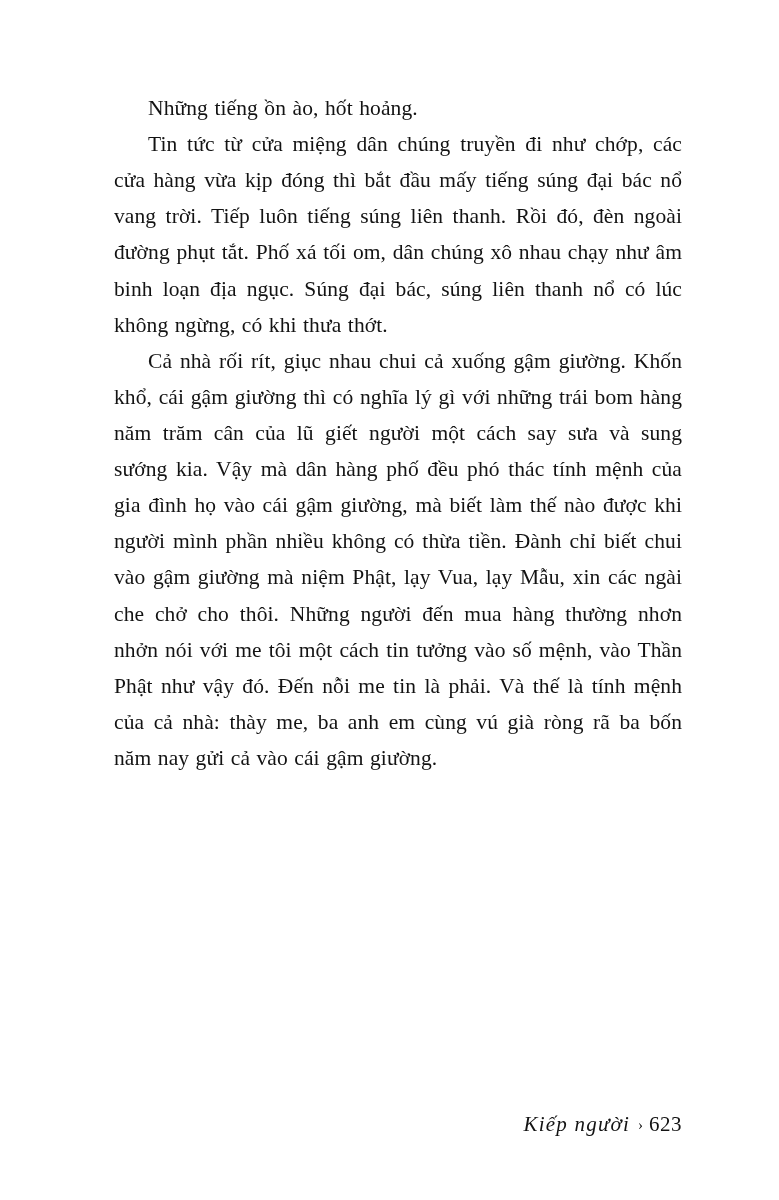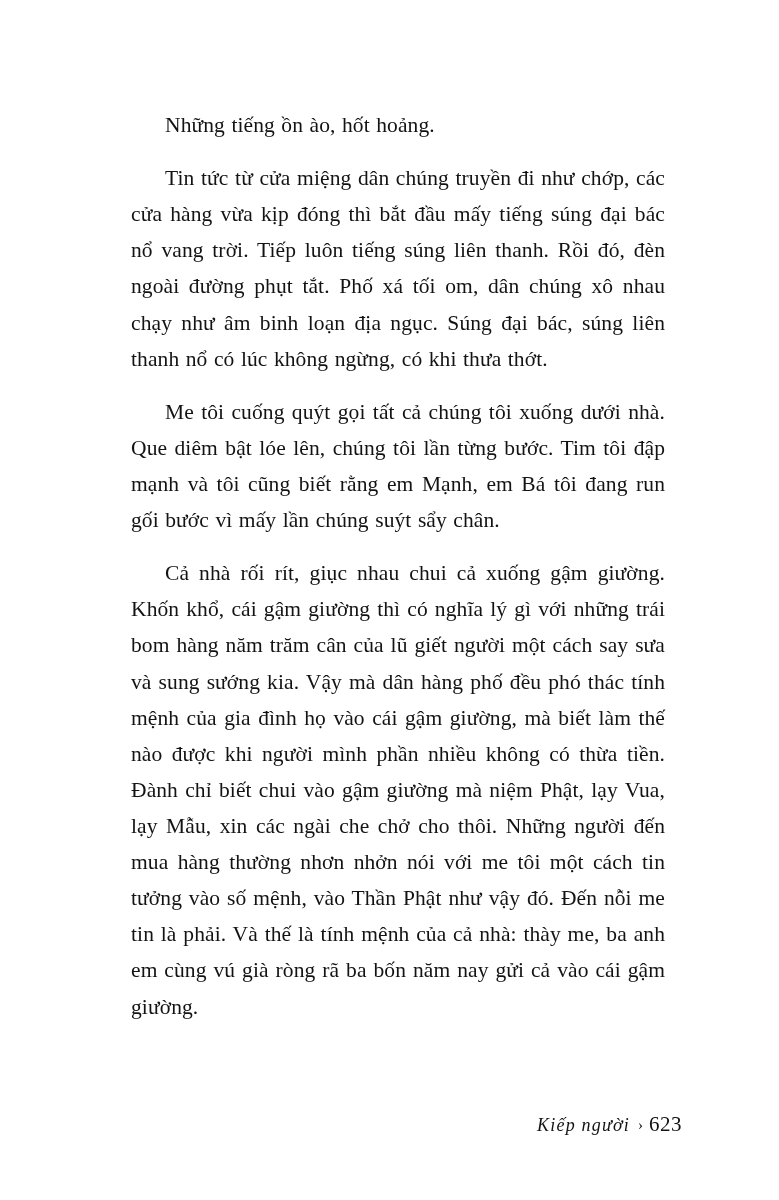--- a/index.html
+++ b/index.html
@@ -15,57 +15,56 @@
     color: #131313;
     overflow: hidden;
   }
   .page-body {
     position: absolute;
     left: 114px;
     top: 90px;
     width: 568px;
   }
   .page-body p {
-    margin: 17px;
+    margin: 0;
     font-size: 21.5px;
     line-height: 1.68;
     text-align: justify;
     text-indent: 34px;
     letter-spacing: 0.1px;
     word-spacing: 1px;
   }
   .page-footer {
     position: absolute;
     left: 114px;
     top: 1112px;
     width: 568px;
     text-align: right;
     white-space: nowrap;
   }
   .footer-title {
     font-style: italic;
-    font-size: 18px;
+    font-size: 21px;
     letter-spacing: 1.2px;
   }
   .footer-sep {
     font-size: 15px;
     padding: 0 6px 0 8px;
     position: relative;
     top: -1px;
   }
   .footer-page {
     font-size: 21px;
     letter-spacing: 0.5px;
   }
 </style>
 </head>
 <body>
 
 <div class="page-body">
   <p>Những tiếng ồn ào, hốt hoảng.</p>
   <p>Tin tức từ cửa miệng dân chúng truyền đi như chớp, các cửa hàng vừa kịp đóng thì bắt đầu mấy tiếng súng đại bác nổ vang trời. Tiếp luôn tiếng súng liên thanh. Rồi đó, đèn ngoài đường phụt tắt. Phố xá tối om, dân chúng xô nhau chạy như âm binh loạn địa ngục. Súng đại bác, súng liên thanh nổ có lúc không ngừng, có khi thưa thớt.</p>
-  <p>Me tôi cuống quýt gọi tất cả chúng tôi xuống dưới nhà. Que diêm bật lóe lên, chúng tôi lần từng bước. Tim tôi đập mạnh và tôi cũng biết rằng em Mạnh, em Bá tôi đang run gối bước vì mấy lần chúng suýt sẩy chân.</p>
   <p>Cả nhà rối rít, giục nhau chui cả xuống gậm giường. Khốn khổ, cái gậm giường thì có nghĩa lý gì với những trái bom hàng năm trăm cân của lũ giết người một cách say sưa và sung sướng kia. Vậy mà dân hàng phố đều phó thác tính mệnh của gia đình họ vào cái gậm giường, mà biết làm thế nào được khi người mình phần nhiều không có thừa tiền. Đành chỉ biết chui vào gậm giường mà niệm Phật, lạy Vua, lạy Mẫu, xin các ngài che chở cho thôi. Những người đến mua hàng thường nhơn nhởn nói với me tôi một cách tin tưởng vào số mệnh, vào Thần Phật như vậy đó. Đến nỗi me tin là phải. Và thế là tính mệnh của cả nhà: thày me, ba anh em cùng vú già ròng rã ba bốn năm nay gửi cả vào cái gậm giường.</p>
 </div>
 
 <div class="page-footer">
   <span class="footer-title">Kiếp người</span><span class="footer-sep">›</span><span class="footer-page">623</span>
 </div>
 
 </body></html>

